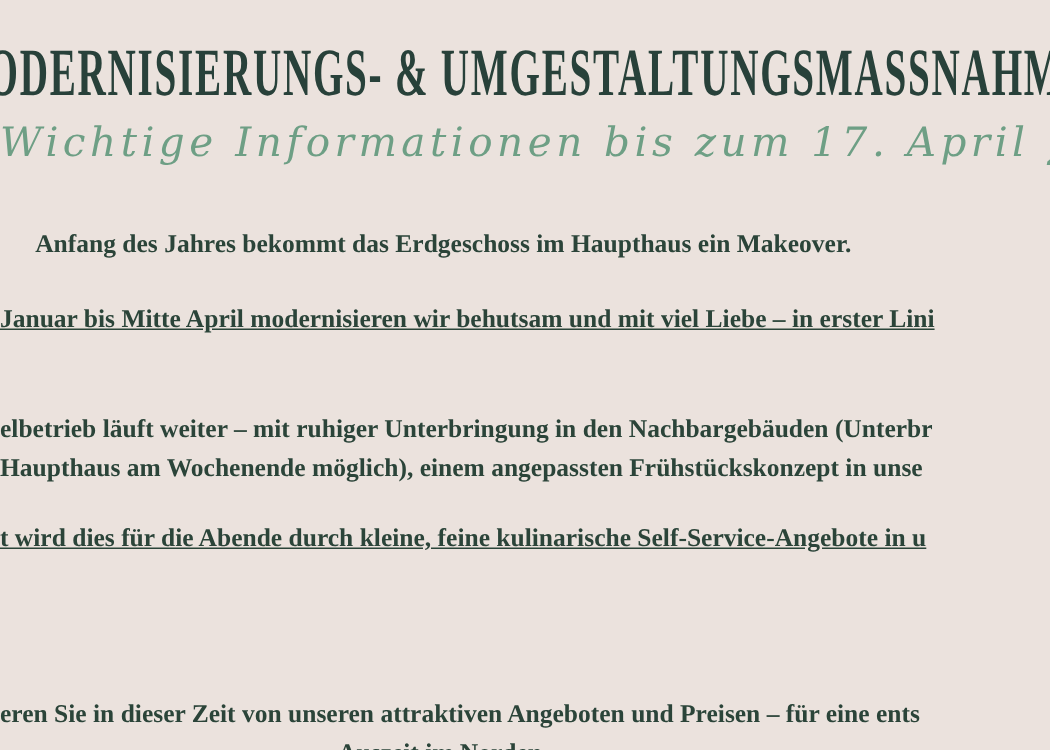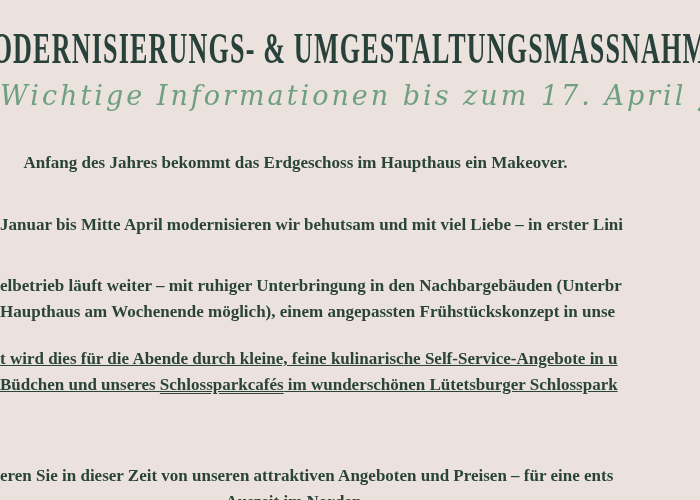--- a/index.html
+++ b/index.html
@@ -62,21 +62,21 @@
     text-align: center;
     font-weight: 700;
     font-size: 17px;
     line-height: 26px;
     color: #2b4439;
   }
   .line {
     white-space: nowrap;
   }
   .p1 { top: 150px; }
-  .p2 { top: 212px; }
+  .p2 { top: 200px; text-decoration: underline; }
   .p3 { top: 273px; }
   .p4 { top: 346px; text-decoration: underline; }
   .p5 { top: 424px; margin-top: 39px; }
   .textlink {
     color: #2b4439;
     text-decoration: underline;
     text-underline-offset: 3px;
     cursor: pointer;
   }
 </style>
@@ -100,23 +100,20 @@
     <div class="line">Januar bis Mitte April modernisieren wir behutsam und mit viel Liebe – in erster Lini</div>
   </div>
 
   <div class="para p3">
     <div class="line">elbetrieb läuft weiter – mit ruhiger Unterbringung in den Nachbargebäuden (Unterbr</div>
     <div class="line">Haupthaus am Wochenende möglich), einem angepassten Frühstückskonzept in unse</div>
   </div>
 
   <div class="para p4">
     <div class="line">t wird dies für die Abende durch kleine, feine kulinarische Self-Service-Angebote in u</div>
-    <div class="line">
-      <span>Büdchen und unseres </span><span class="textlink">Schlossparkcafés</span><span> im wunderschönen Lütetsburger Schlosspark</span>
-    </div>
   </div>
 
   <div class="para p5">
     <div class="line">eren Sie in dieser Zeit von unseren attraktiven Angeboten und Preisen – für eine ents</div>
     <div class="line">Auszeit im Norden.</div>
   </div>
 
 </div>
 
 </body></html>

